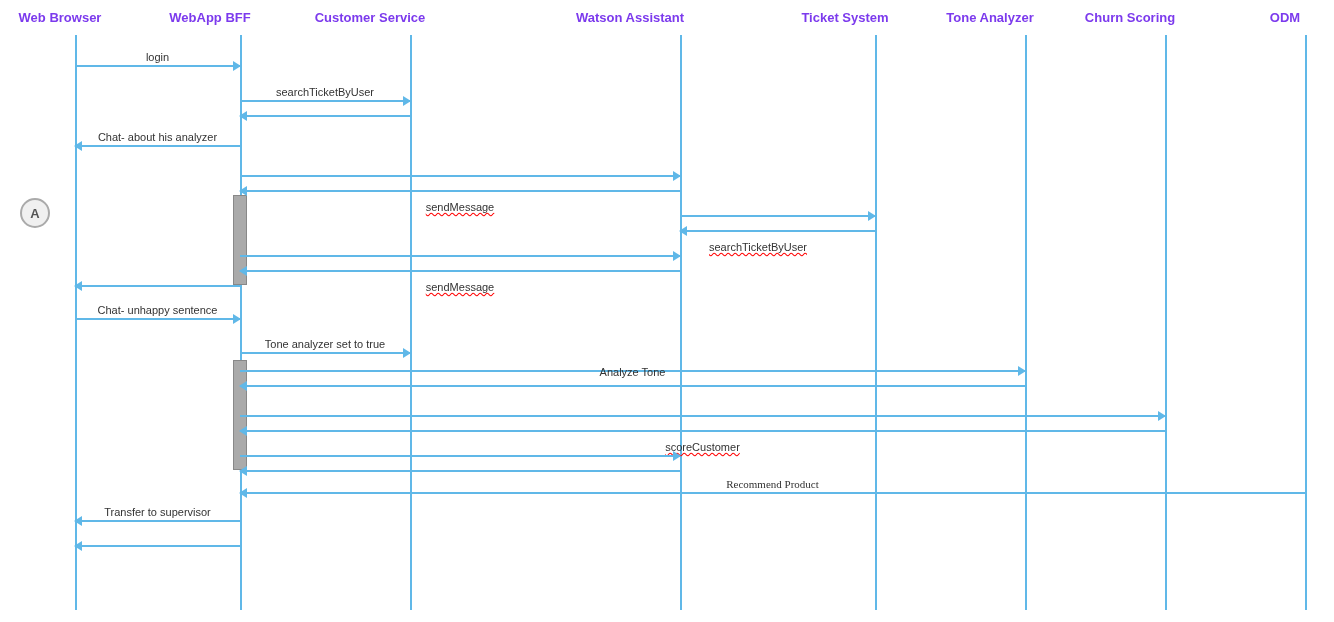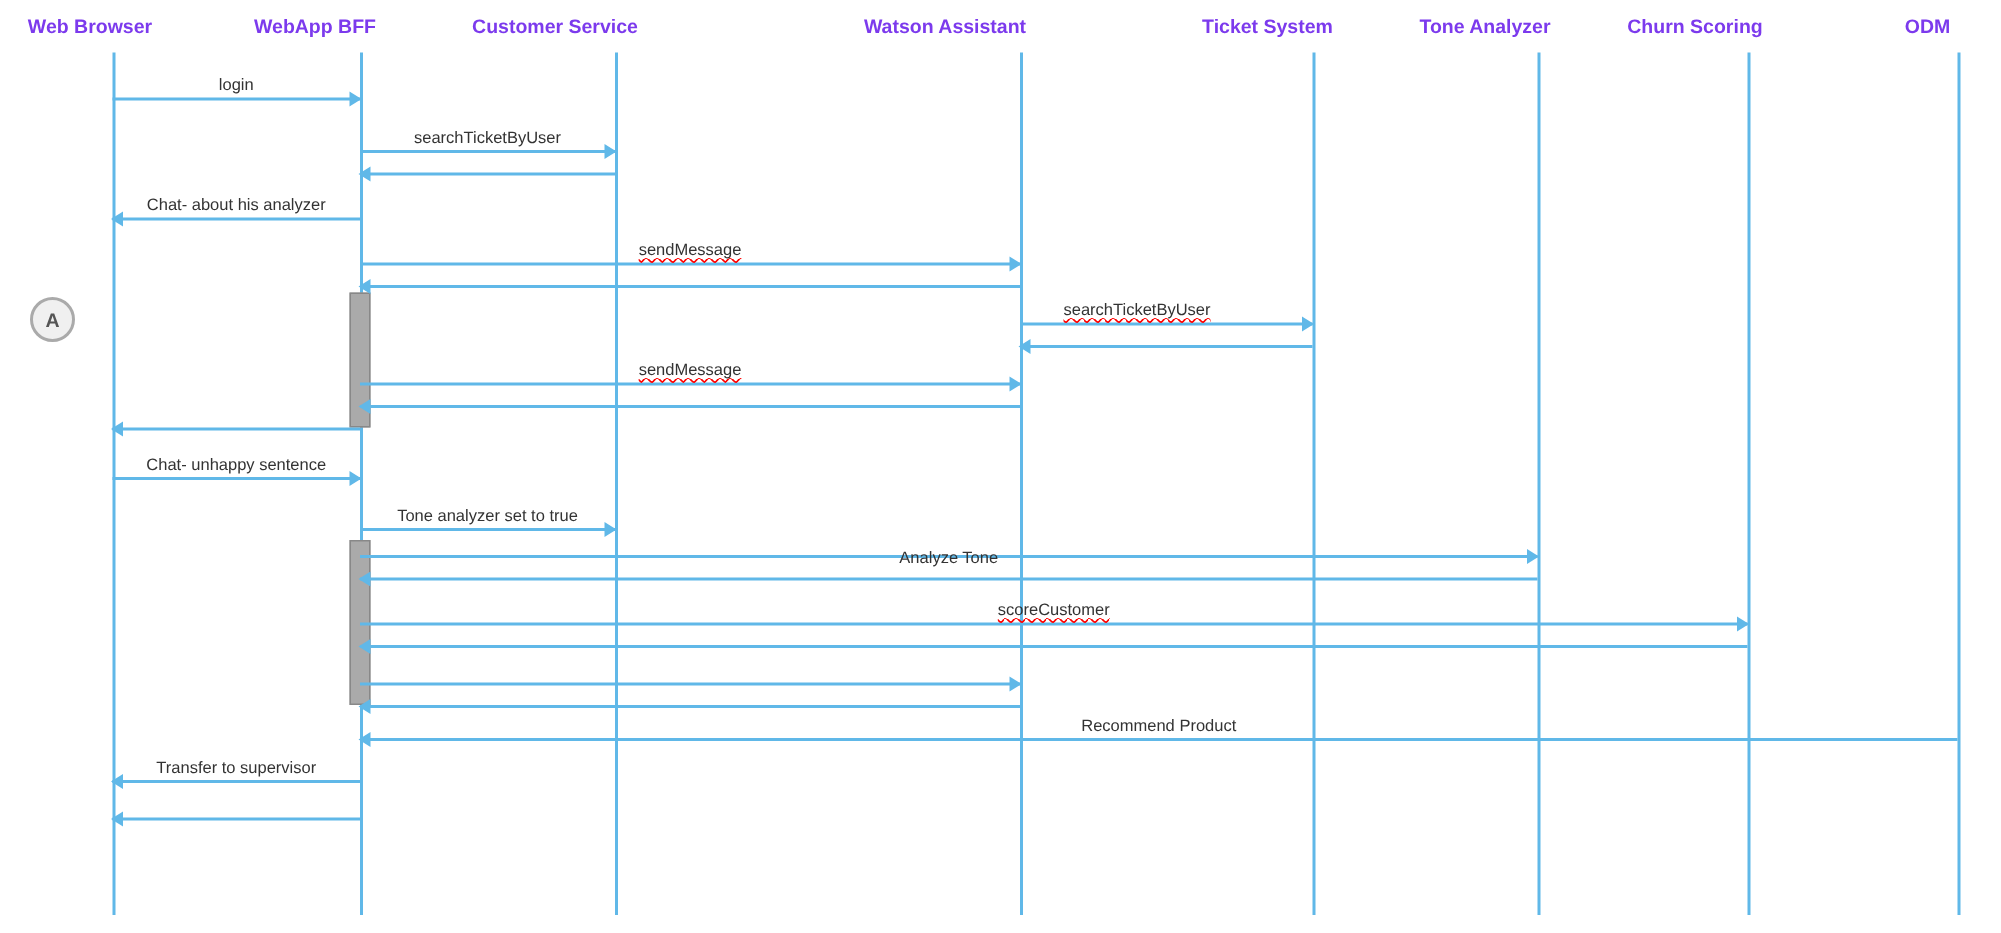--- a/index.html
+++ b/index.html
@@ -61,20 +61,21 @@
     }
     .arrow-label {
       position: absolute;
       font-size: 11px;
       color: #333;
       white-space: nowrap;
     }
     .arrow-label.squiggly {
       text-decoration: underline wavy red;
       text-decoration-skip-ink: none;
+      margin-top: 40px;
     }
     .activation-box {
       position: absolute;
       width: 14px;
       background: #aaa;
       border: 1px solid #888;
     }
     .circle-a {
       position: absolute;
       width: 30px;
@@ -136,17 +137,17 @@
     <div class="arrow-label" style="left: 325px; top: 338px; transform: translateX(-50%); text-align: center;">Tone analyzer set to true</div>
     <div class="arrow" style="left: 240px; top: 370px; width: 785px;"></div>
     <div class="arrow-label" style="left: 632.5px; top: 366px; transform: translateX(-50%);">Analyze Tone</div>
     <div class="arrow left" style="left: 240px; top: 385px; width: 785px;"></div>
     <div class="arrow" style="left: 240px; top: 415px; width: 925px;"></div>
     <div class="arrow-label squiggly" style="left: 702.5px; top: 401px; transform: translateX(-50%);">scoreCustomer</div>
     <div class="arrow left" style="left: 240px; top: 430px; width: 925px;"></div>
     <div class="arrow" style="left: 240px; top: 455px; width: 440px;"></div>
     <div class="arrow left" style="left: 240px; top: 470px; width: 440px;"></div>
     <div class="arrow left" style="left: 240px; top: 492px; width: 1065px;"></div>
-    <div class="arrow-label" style="left: 772.5px; top: 478px; transform: translateX(-50%);">Recommend Product</div>
+    <div class="arrow-label" style="left: 772.5px; top: 478px; transform: translateX(-50%); font-family: Liberation Serif, serif;">Recommend Product</div>
     <div class="arrow left" style="left: 75px; top: 520px; width: 165px;"></div>
     <div class="arrow-label" style="left: 157.5px; top: 506px; transform: translateX(-50%);">Transfer to supervisor</div>
     <div class="arrow left" style="left: 75px; top: 545px; width: 165px;"></div>
   </div>
 
 </body></html>

